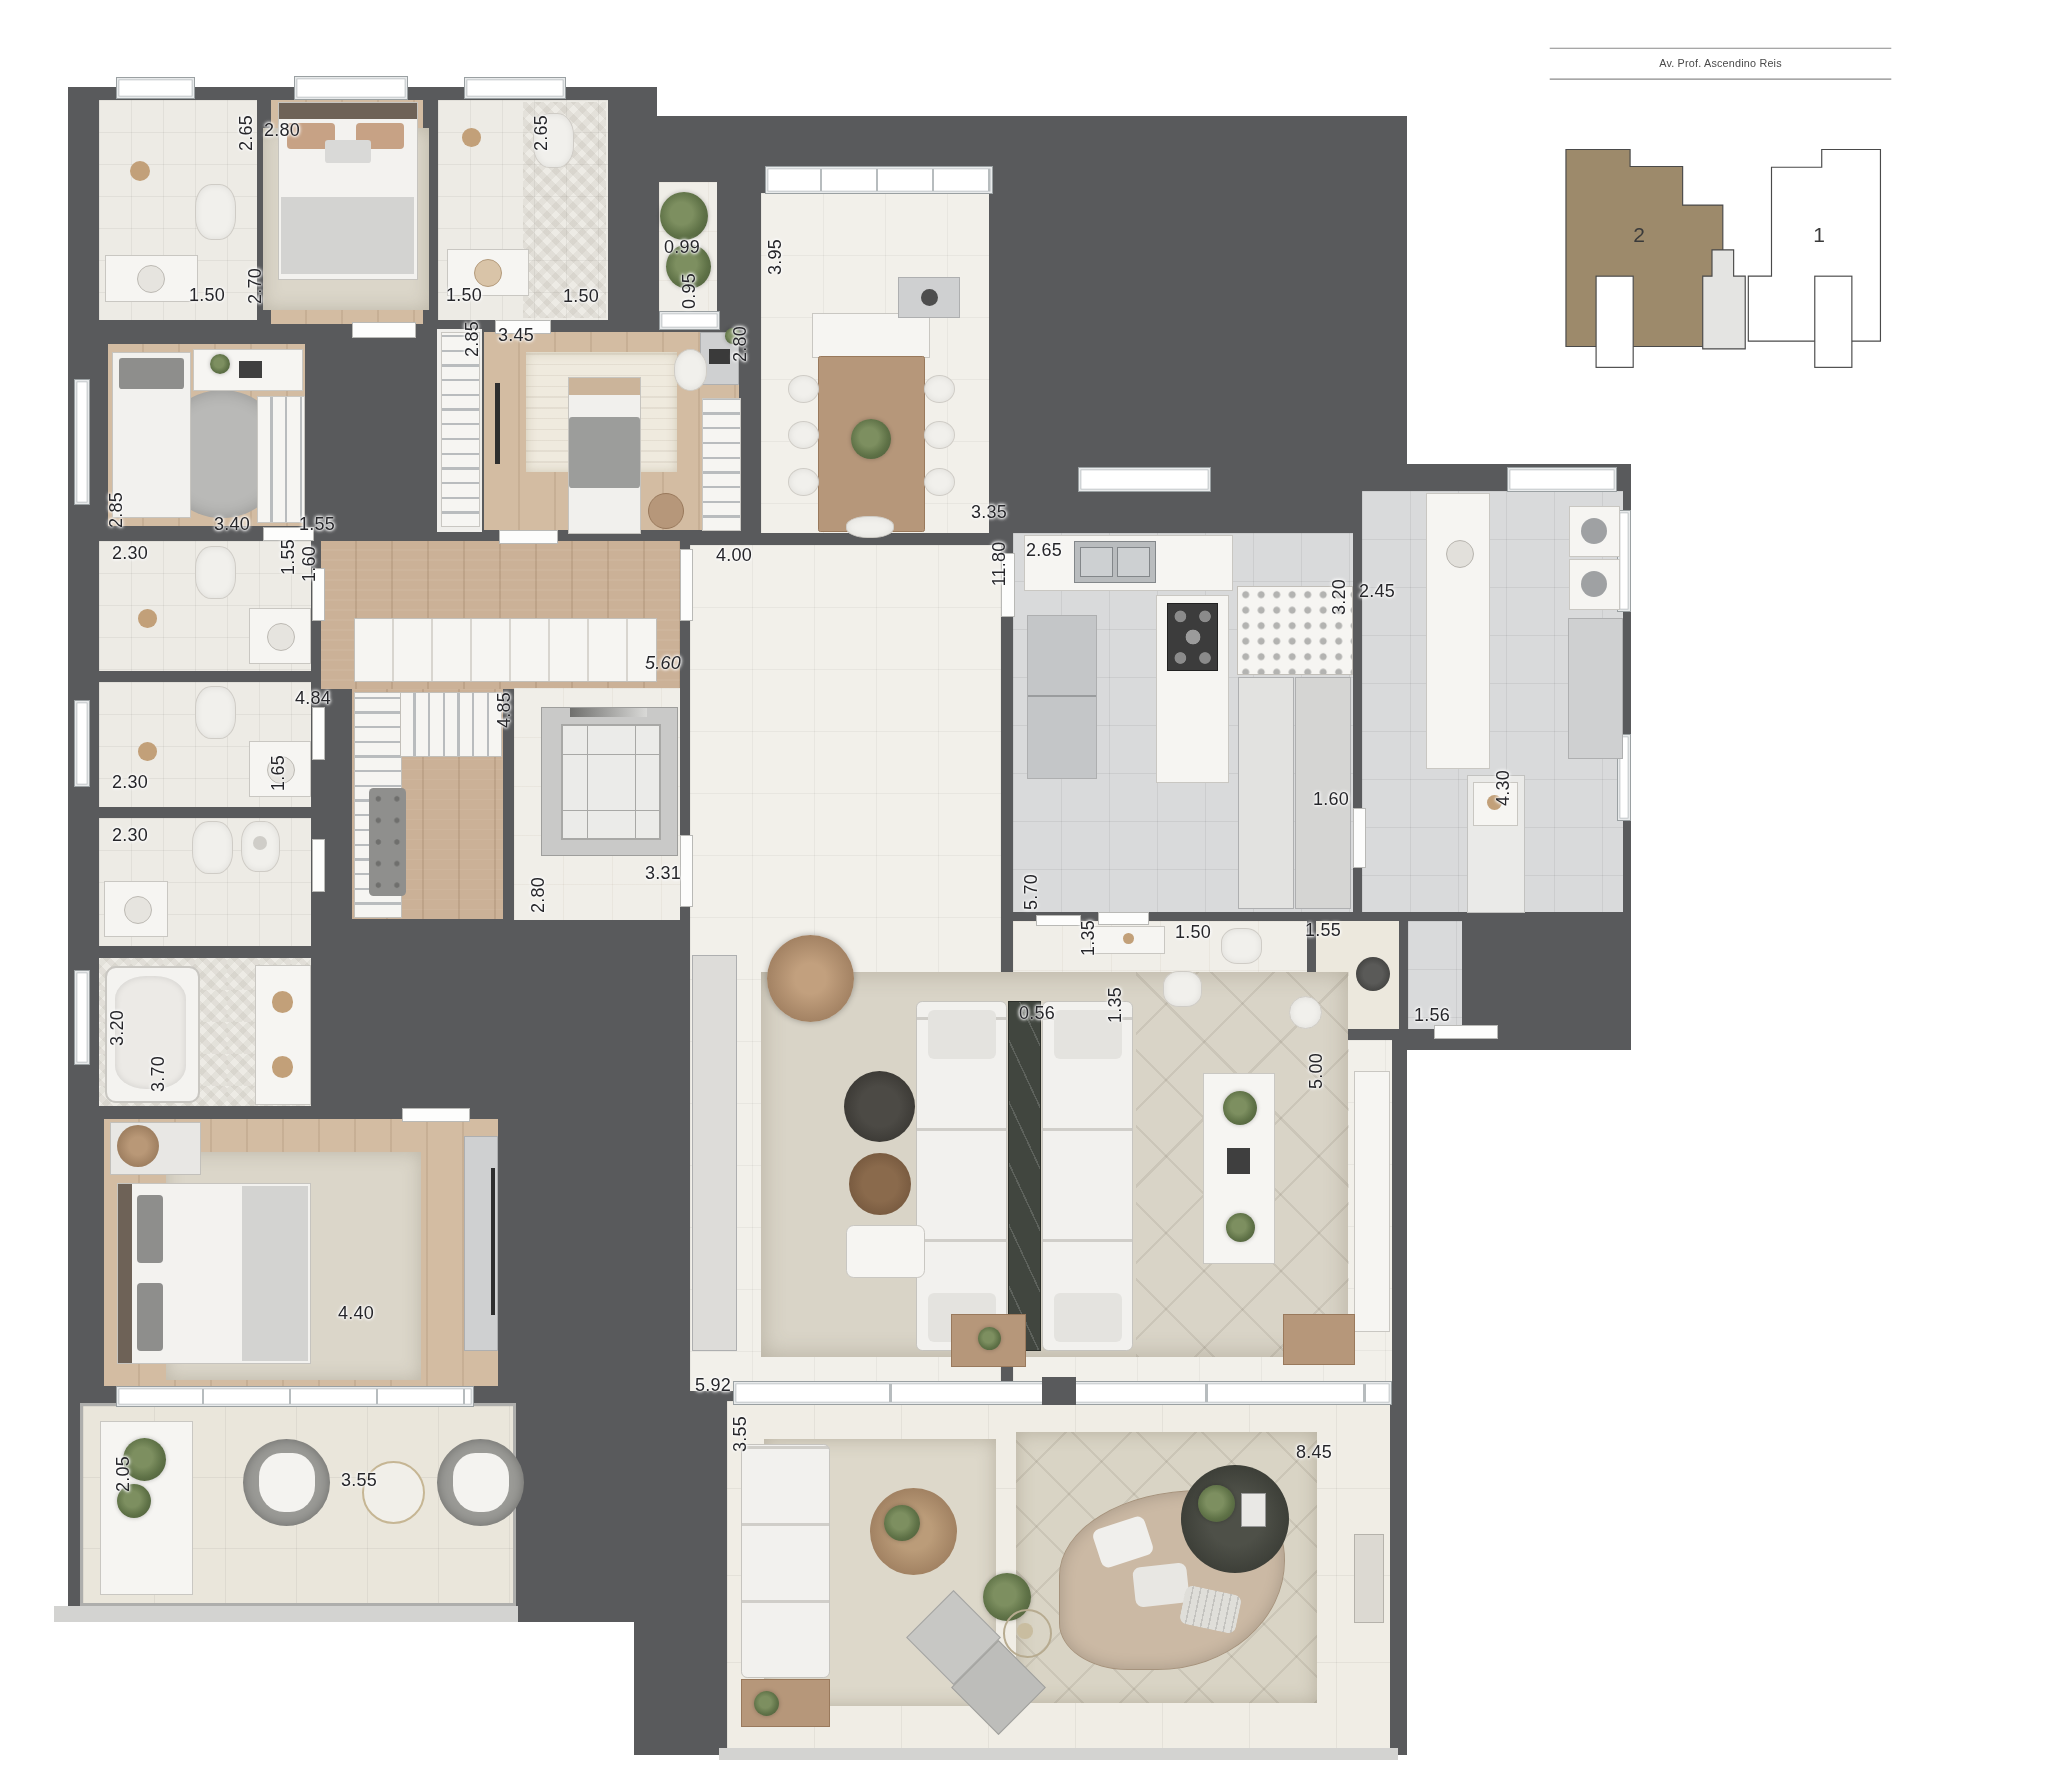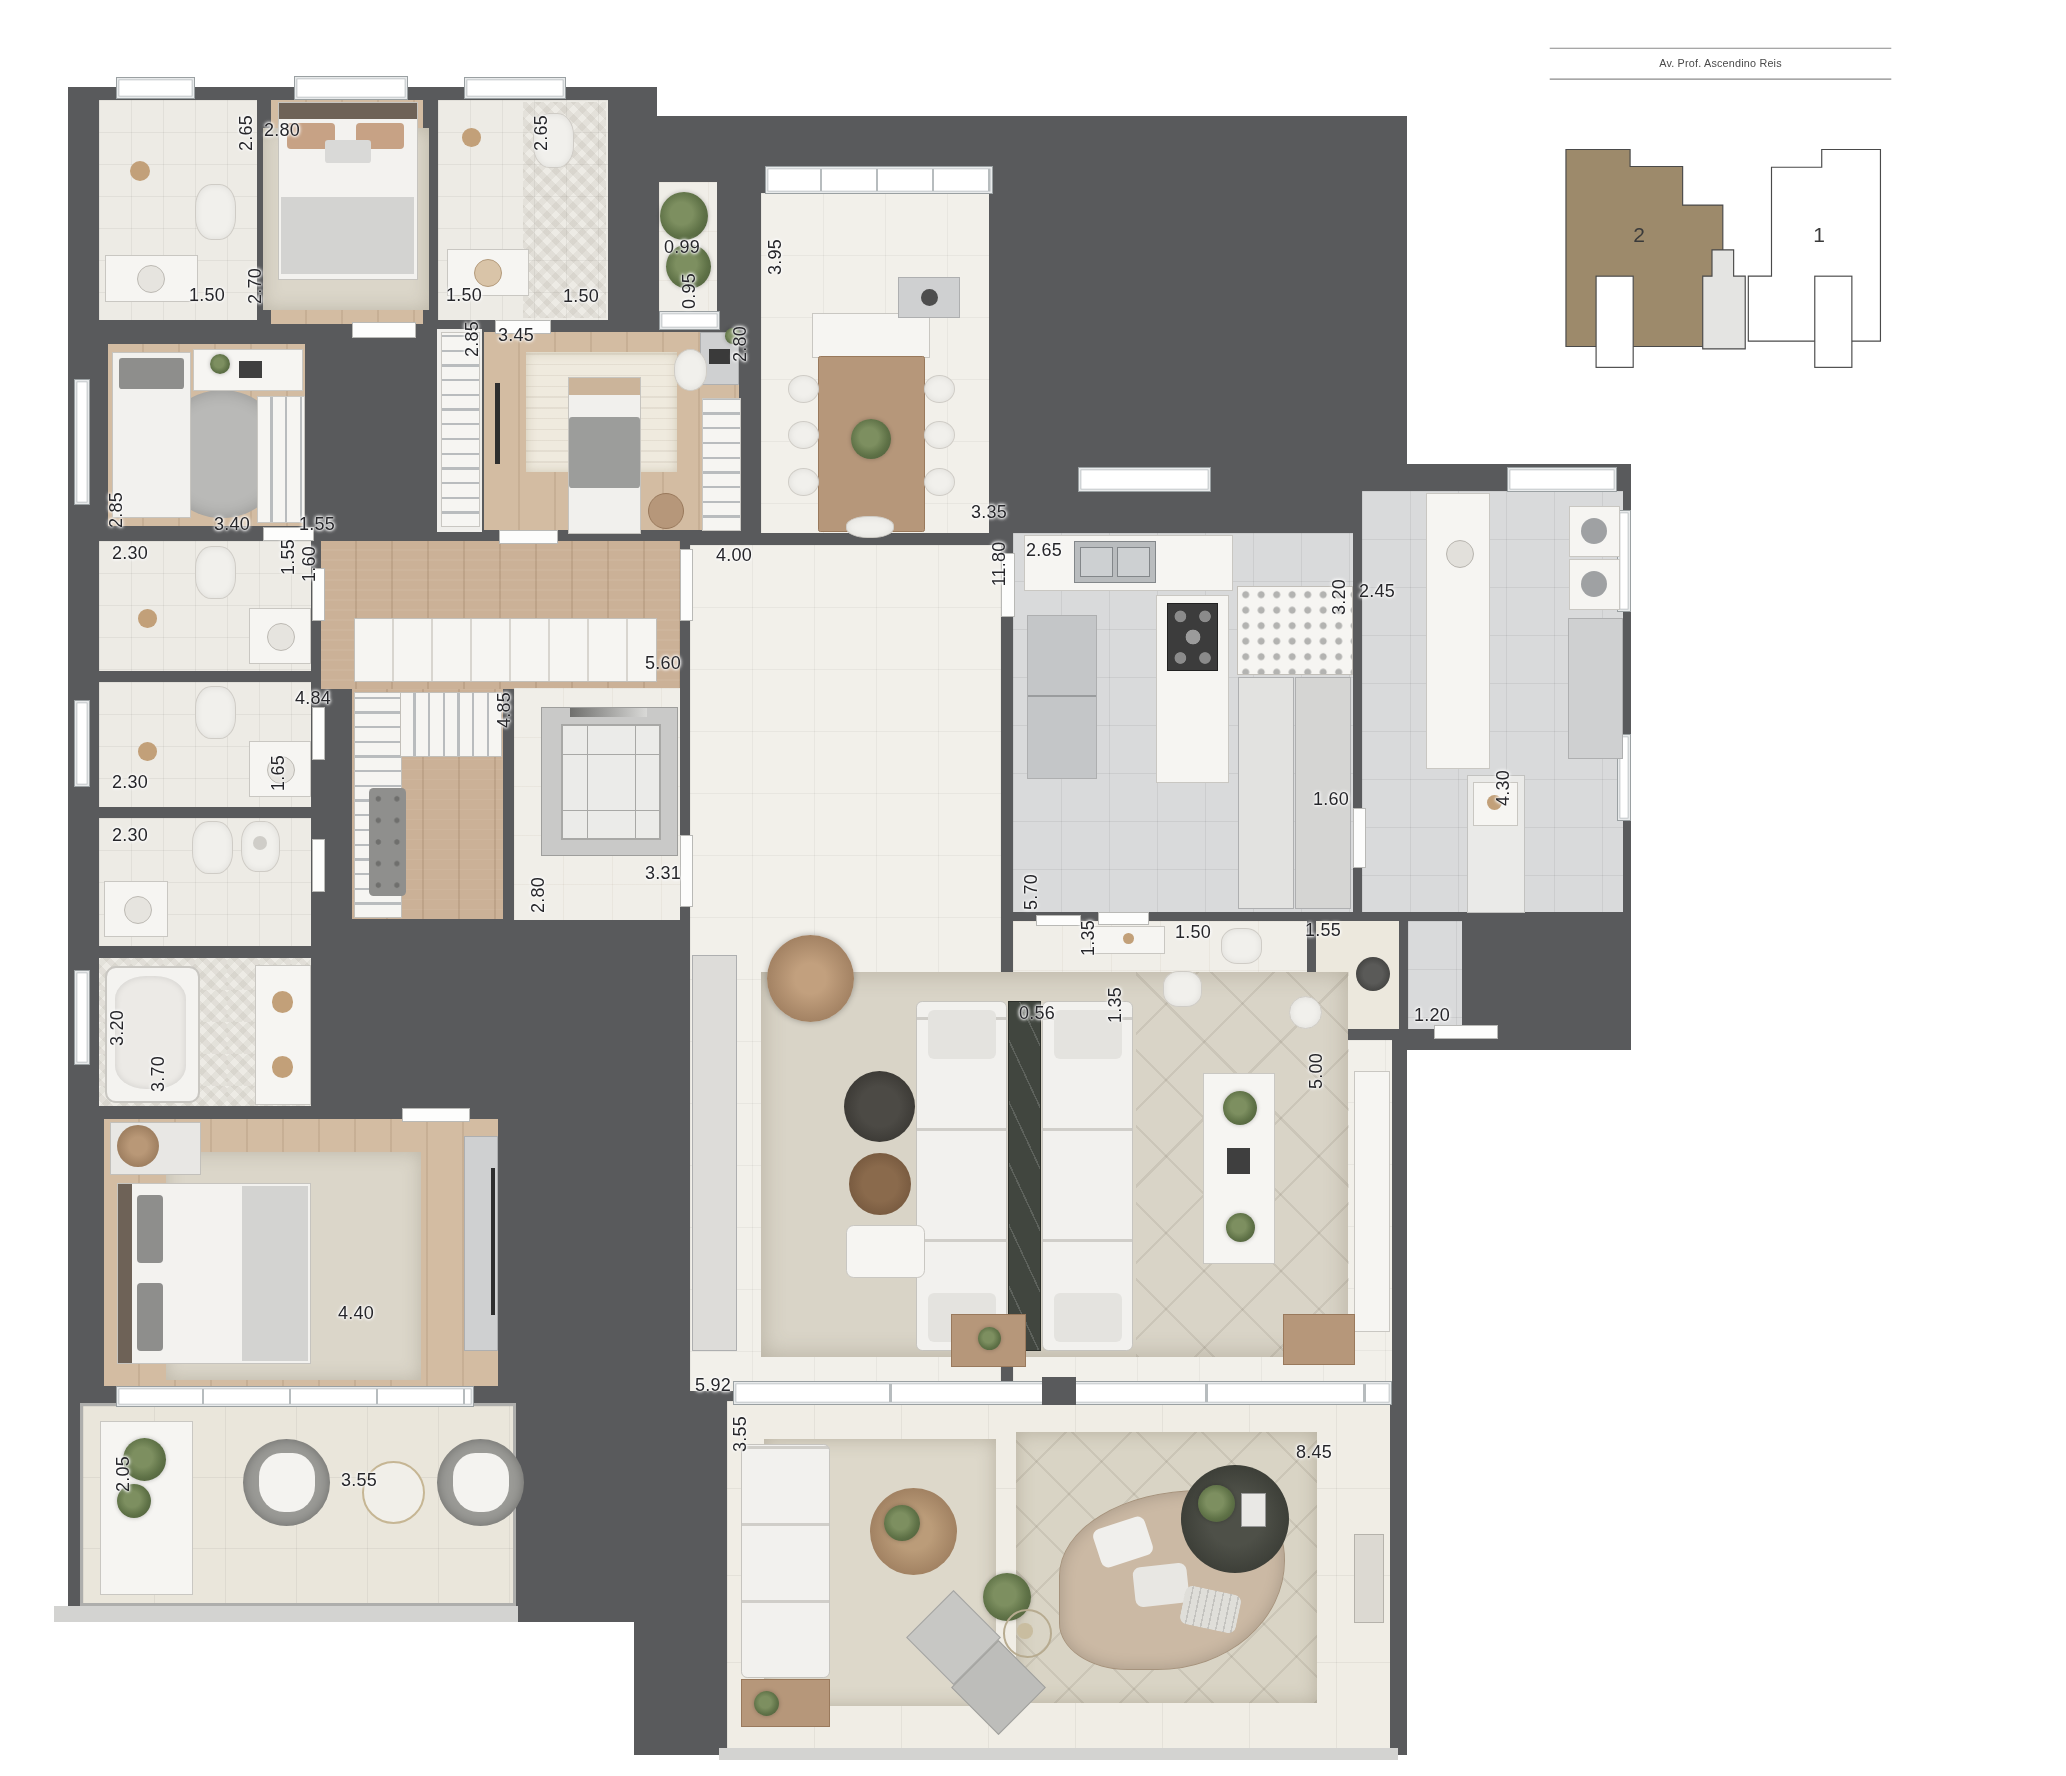--- a/index.html
+++ b/index.html
@@ -385,38 +385,38 @@
       <span class="dim" style="left: 130px; top: 553px;">2.30</span>
       <span class="dim v" style="left: 288px; top: 557px;">1.55</span>
       <span class="dim v" style="left: 309px; top: 564px;">1.60</span>
       <span class="dim" style="left: 313px; top: 698px;">4.84</span>
       <span class="dim" style="left: 130px; top: 782px;">2.30</span>
       <span class="dim v" style="left: 278px; top: 773px;">1.65</span>
       <span class="dim" style="left: 130px; top: 835px;">2.30</span>
       <span class="dim v" style="left: 117px; top: 1028px;">3.20</span>
       <span class="dim v" style="left: 158px; top: 1074px;">3.70</span>
       <span class="dim" style="left: 734px; top: 555px;">4.00</span>
-      <span class="dim" style="left: 663px; top: 663px;">5.60</span>
+      <span class="dim" style="left: 663px; top: 663px; font-style: italic;">5.60</span>
       <span class="dim v" style="left: 504px; top: 710px;">4.85</span>
       <span class="dim v" style="left: 538px; top: 895px;">2.80</span>
       <span class="dim" style="left: 663px; top: 873px;">3.31</span>
       <span class="dim" style="left: 989px; top: 512px;">3.35</span>
       <span class="dim v" style="left: 999px; top: 564px;">11.80</span>
       <span class="dim" style="left: 1044px; top: 550px;">2.65</span>
       <span class="dim v" style="left: 1339px; top: 597px;">3.20</span>
       <span class="dim" style="left: 1377px; top: 591px;">2.45</span>
       <span class="dim" style="left: 1331px; top: 799px;">1.60</span>
       <span class="dim v" style="left: 1503px; top: 788px;">4.30</span>
       <span class="dim v" style="left: 1031px; top: 892px;">5.70</span>
       <span class="dim v" style="left: 1088px; top: 938px;">1.35</span>
       <span class="dim" style="left: 1193px; top: 932px;">1.50</span>
       <span class="dim" style="left: 1323px; top: 930px;">1.55</span>
       <span class="dim v" style="left: 1115px; top: 1005px;">1.35</span>
       <span class="dim" style="left: 1037px; top: 1013px;">0.56</span>
-      <span class="dim" style="left: 1432px; top: 1015px;">1.20</span>
+      <span class="dim" style="left: 1432px; top: 1015px;">1.56</span>
       <span class="dim v" style="left: 1316px; top: 1071px;">5.00</span>
       <span class="dim" style="left: 713px; top: 1385px;">5.92</span>
       <span class="dim v" style="left: 740px; top: 1434px;">3.55</span>
       <span class="dim" style="left: 1314px; top: 1452px;">8.45</span>
       <span class="dim" style="left: 356px; top: 1313px;">4.40</span>
       <span class="dim v" style="left: 123px; top: 1474px;">2.05</span>
       <span class="dim" style="left: 359px; top: 1480px;">3.55</span>
     </div>
 
   <div id="keyplan">

